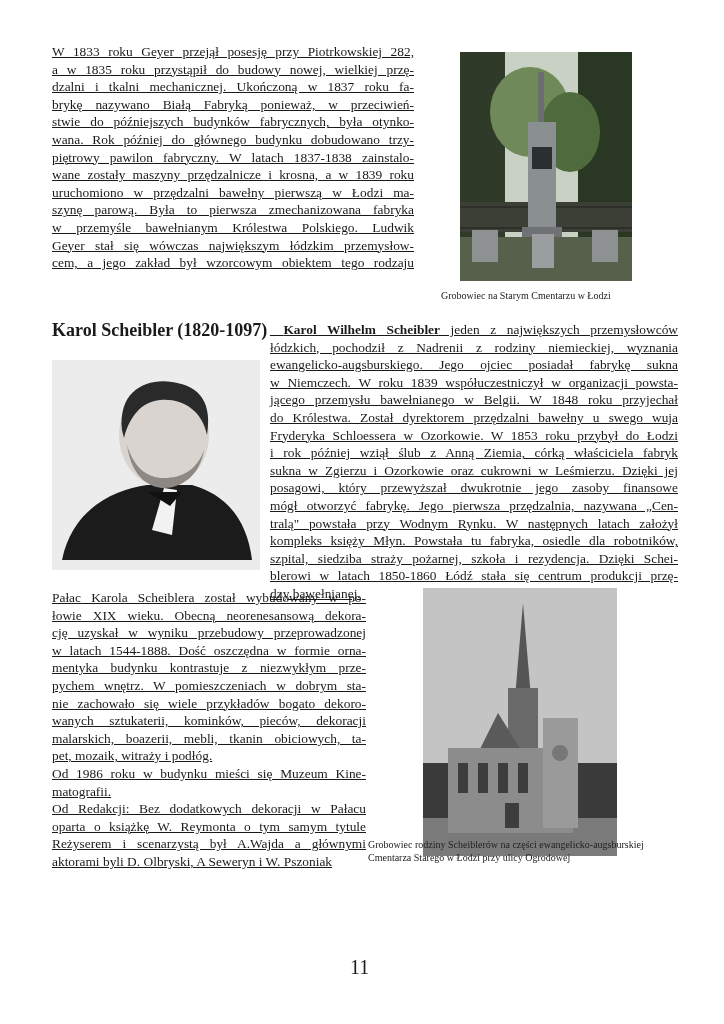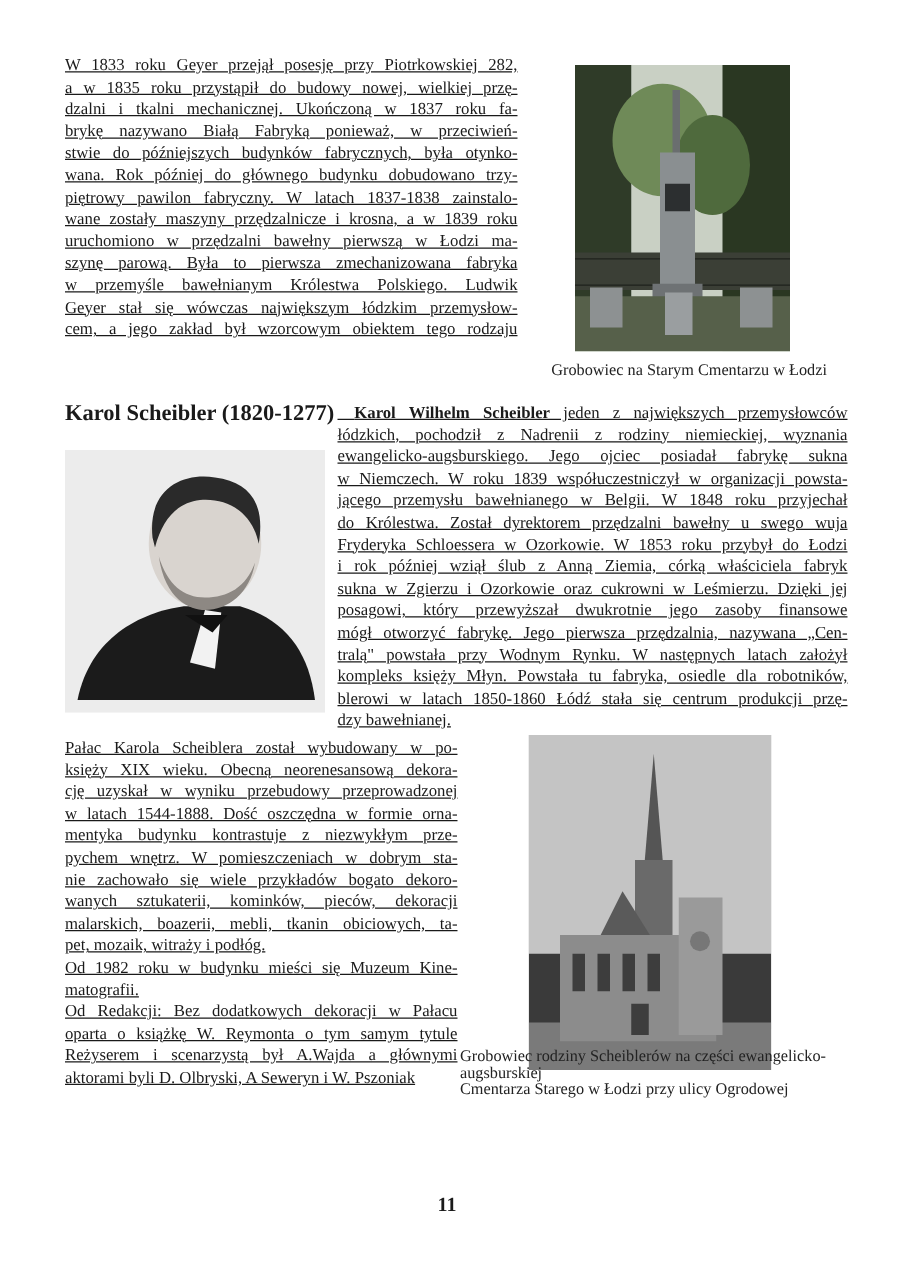--- a/index.html
+++ b/index.html
@@ -5,24 +5,24 @@
   html, body { margin:0; padding:0; background:#ffffff; }
   body { width:724px; height:1024px; position:relative; overflow:hidden;
          font-family:"Liberation Serif", "DejaVu Serif", serif; color:#1a1a1a; }
   .para { position:absolute; font-size:13.4px; line-height:17.6px; text-align:justify; margin:0;text-decoration:underline; }
   .para .ln { display:block; text-align:justify; text-align-last:justify; white-space:nowrap; }
   .para .ln.last { text-align-last:left; }
   #p1 { left:52px; top:43px; width:362px; }
   #p2 { left:270px; top:321px; width:408px; }
   #p3 { left:52px; top:589px; width:314px; }
   .heading { position:absolute; left:52px; top:320px; font-size:18px; font-weight:bold; margin:0; }
-  .caption { position:absolute; font-size:13px; line-height:13px; color:#222; margin:0; }
+  .caption { position:absolute; font-size:10px; line-height:13px; color:#222; margin:0; }
   #cap1 { left:441px; top:289px; }
   #cap2 { left:368px; top:838px; }
-  .pagenum { position:absolute; left:350px; top:956px; font-size:16px; font-weight:bold; }
+  .pagenum { position:absolute; left:350px; top:956px; font-size:20px; font-weight:normal; }
   .photo { position:absolute; overflow:hidden; }
   #photo-grave { left:460px; top:52px; width:172px; height:229px; background:#5b6b4e; }
   #photo-portrait { left:52px; top:360px; width:208px; height:210px; background:#ececec; }
   #photo-chapel { left:423px; top:588px; width:194px; height:268px; background:#bdbdbd; }
   b { font-weight:bold; }
 </style>
 </head>
 <body>
 
 <div id="p1" class="para">
@@ -58,21 +58,21 @@
     <rect x="72" y="95" width="20" height="22" fill="#2c2f30"></rect>
     <rect x="62" y="175" width="40" height="14" fill="#6e7274"></rect>
     <rect x="0" y="185" width="172" height="44" fill="#56604a"></rect>
     <rect x="12" y="178" width="26" height="32" fill="#8d9192"></rect>
     <rect x="72" y="182" width="22" height="34" fill="#9a9ea0"></rect>
     <rect x="132" y="178" width="26" height="32" fill="#8d9192"></rect>
   </svg>
 </div>
 <p id="cap1" class="caption">Grobowiec na Starym Cmentarzu w Łodzi</p>
 
-<h2 class="heading">Karol Scheibler (1820-1277)</h2>
+<h2 class="heading">Karol Scheibler (1820-1097)</h2>
 
 <div id="photo-portrait" class="photo">
   <svg width="208" height="210" viewBox="0 0 208 210">
     <rect width="208" height="210" fill="#ececec"></rect>
     <path d="M10 200 C20 150 60 130 95 125 L140 125 C175 135 195 160 200 200 Z" fill="#1b1b1b"></path>
     <ellipse cx="112" cy="75" rx="45" ry="52" fill="#d9d4cf"></ellipse>
     <path d="M70 70 C66 30 95 18 120 22 C150 26 160 45 155 75 C150 50 130 38 108 40 C90 42 78 55 72 78 Z" fill="#2a2a2a"></path>
     <path d="M75 85 C80 120 100 128 112 128 C130 128 148 115 152 90 C145 110 130 118 112 118 C95 118 82 108 75 85 Z" fill="#8d8883"></path>
     <path d="M112 128 L100 170 L120 175 L125 130 Z" fill="#f2f2f2"></path>
     <path d="M96 132 L130 132 L118 146 Z" fill="#111"></path>
@@ -86,36 +86,37 @@
     <span class="ln">w Niemczech. W roku 1839 współuczestniczył w organizacji powsta-</span>
     <span class="ln">jącego przemysłu bawełnianego w Belgii. W 1848 roku przyjechał</span>
     <span class="ln">do Królestwa. Został dyrektorem przędzalni bawełny u swego wuja</span>
     <span class="ln">Fryderyka Schloessera w Ozorkowie. W 1853 roku przybył do Łodzi</span>
     <span class="ln">i rok później wziął ślub z Anną Ziemia, córką właściciela fabryk</span>
     <span class="ln">sukna w Zgierzu i Ozorkowie oraz cukrowni w Leśmierzu. Dzięki jej</span>
     <span class="ln">posagowi, który przewyższał dwukrotnie jego zasoby finansowe</span>
     <span class="ln">mógł otworzyć fabrykę. Jego pierwsza przędzalnia, nazywana „Cen-</span>
     <span class="ln">tralą" powstała przy Wodnym Rynku. W następnych latach założył</span>
     <span class="ln">kompleks księży Młyn. Powstała tu fabryka, osiedle dla robotników,</span>
+    <span class="ln">szpital, siedziba  straży pożarnej, szkoła i rezydencja. Dzięki Schei-</span>
     <span class="ln">blerowi w latach 1850-1860 Łódź stała się centrum produkcji przę-</span>
     <span class="ln last">dzy bawełnianej.</span>
   </div>
 
 <div id="p3" class="para">
     <span class="ln">Pałac Karola Scheiblera został wybudowany w po-</span>
-    <span class="ln">księży XIX wieku. Obecną neorenesansową dekora-</span>
+    <span class="ln">łowie XIX wieku. Obecną neorenesansową dekora-</span>
     <span class="ln">cję uzyskał w wyniku przebudowy przeprowadzonej</span>
     <span class="ln">w latach 1544-1888. Dość oszczędna w formie orna-</span>
     <span class="ln">mentyka budynku kontrastuje z niezwykłym prze-</span>
     <span class="ln">pychem wnętrz. W pomieszczeniach w dobrym sta-</span>
     <span class="ln">nie zachowało się wiele przykładów bogato dekoro-</span>
     <span class="ln">wanych sztukaterii, kominków, pieców, dekoracji</span>
     <span class="ln">malarskich, boazerii, mebli, tkanin obiciowych, ta-</span>
     <span class="ln last">pet, mozaik, witraży i podłóg.</span>
-    <span class="ln">Od 1982 roku w budynku mieści się Muzeum Kine-</span>
+    <span class="ln">Od 1986 roku w budynku mieści się Muzeum Kine-</span>
     <span class="ln last">matografii.</span>
     <span class="ln">Od Redakcji: Bez dodatkowych dekoracji w Pałacu</span>
     <span class="ln">oparta o książkę W. Reymonta o tym samym tytule</span>
     <span class="ln">Reżyserem i scenarzystą był A.Wajda a głównymi</span>
     <span class="ln last">aktorami byli D. Olbryski, A Seweryn i W. Pszoniak</span>
   </div>
 
 <div id="photo-chapel" class="photo">
   <svg width="194" height="268" viewBox="0 0 194 268">
     <rect width="194" height="268" fill="#c4c4c4"></rect>

